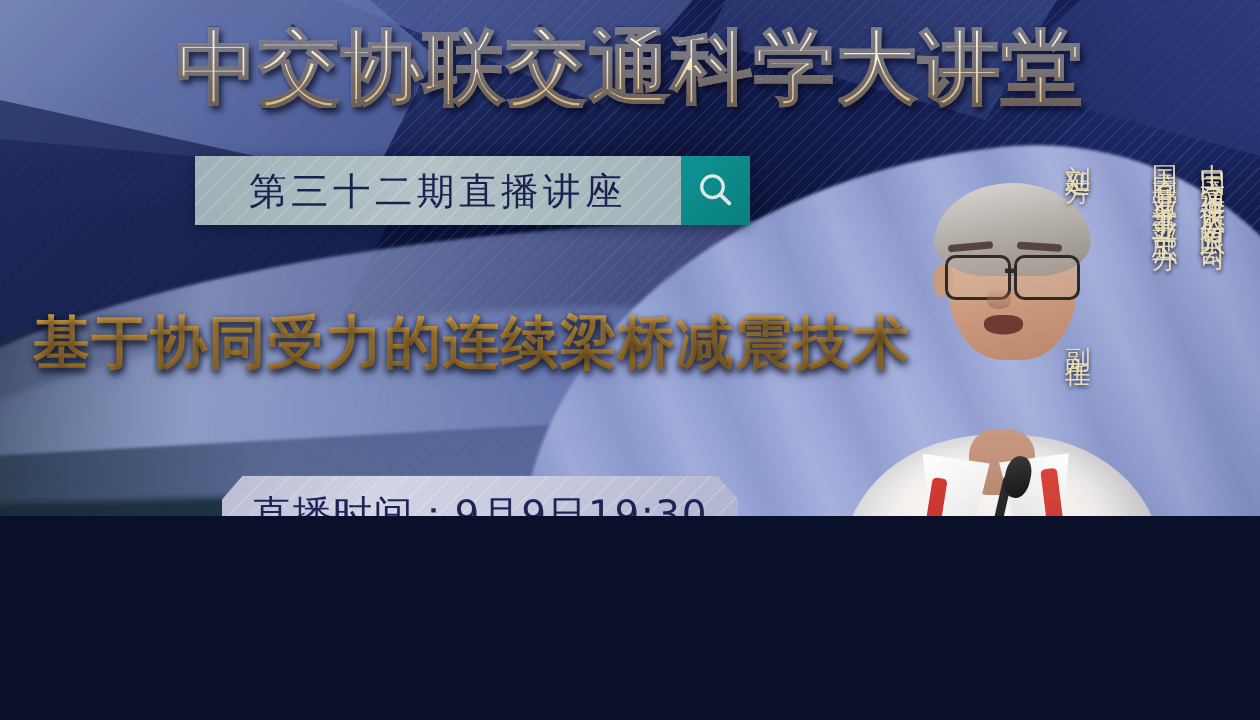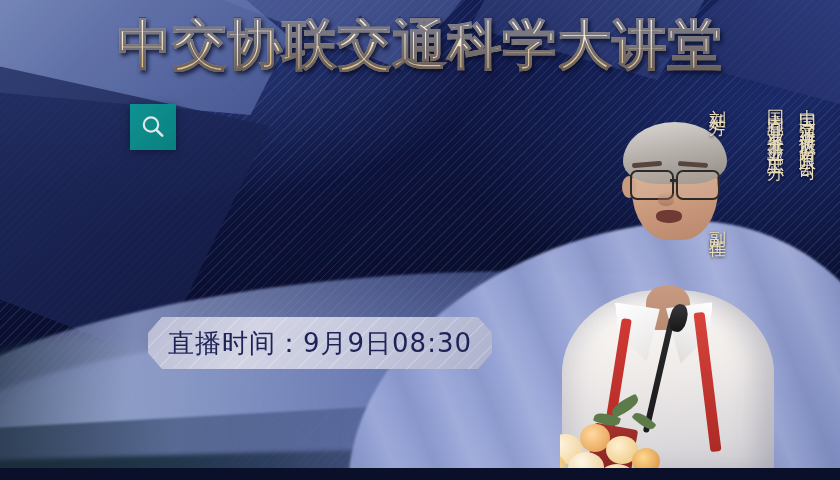--- a/index.html
+++ b/index.html
@@ -3,21 +3,21 @@
 <meta charset="utf-8">
 <style>
   html, body {
     margin: 0; padding: 0; background: #0a0f2a;
   }
   body {
     font-family: "DejaVu Sans", "Liberation Sans", sans-serif;
   }
   .poster {
     position: relative;
-    width: 840px; height: 468px;
+    width: 840px; height: 344px;
     overflow: hidden;
     background: #14532d;
   }
 
   
   .bg-base {
     position: absolute; inset: 0;
     background:
       radial-gradient(ellipse 70% 60% at 18% 8%, #2d3f80 0%, rgba(28,40,95,0) 60%),
       radial-gradient(ellipse 60% 70% at 92% 22%, #1b2a68 0%, rgba(18,28,72,0) 65%),
@@ -397,30 +397,32 @@
       <div class="fl" style="left:0px; top:64px; width:30px; height:26px; background:radial-gradient(circle at 40% 35%, #ffe9b8 0%, #e8bd72 78%);"></div>
       <div class="fl" style="left:32px; top:62px; width:36px; height:30px; background:radial-gradient(circle at 38% 32%, #fff6e4 0%, #eed3a0 78%);"></div>
       <div class="fl" style="left:96px; top:58px; width:28px; height:26px; background:radial-gradient(circle at 40% 36%, #ffd98f 0%, #dc9a4a 78%);"></div>
       <div class="fl" style="left:64px; top:74px; width:34px; height:24px; background:radial-gradient(circle at 40% 36%, #fff2d6 0%, #e9c78d 78%);"></div>
     </div>
   </div>
 
   <div class="title">中交协联交通科学大讲堂</div>
 
   <div class="sub-wrap">
+    <div class="sub-bar">第三十二期直播讲座</div>
     <div class="sub-icon">
       <svg width="28" height="28" viewBox="0 0 28 28" aria-hidden="true">
         <circle cx="12" cy="11.5" r="7.2" fill="none" stroke="#dfe6e6" stroke-width="2.2"></circle>
         <line x1="17.2" y1="16.8" x2="23.2" y2="22.6" stroke="#dfe6e6" stroke-width="2.6" stroke-linecap="round"></line>
       </svg>
     </div>
   </div>
 
-
-  <div class="date-chip">直播时间：9月9日08:30</div>
+  <div class="headline">基于协同受力的连续梁桥减震技术</div>
+
+  <div class="date-chip">直播时间：9月9日19:30</div>
 
   <div class="vcol vcol-name">刘延芳</div>
   <div class="vcol vcol-role">副主任</div>
   <div class="vcol vcol-dept">国内直营业务事业部总工办</div>
   <div class="vcol vcol-company">中国交通建设股份有限公司</div>
 
 
 </div>
 
 </body></html>

